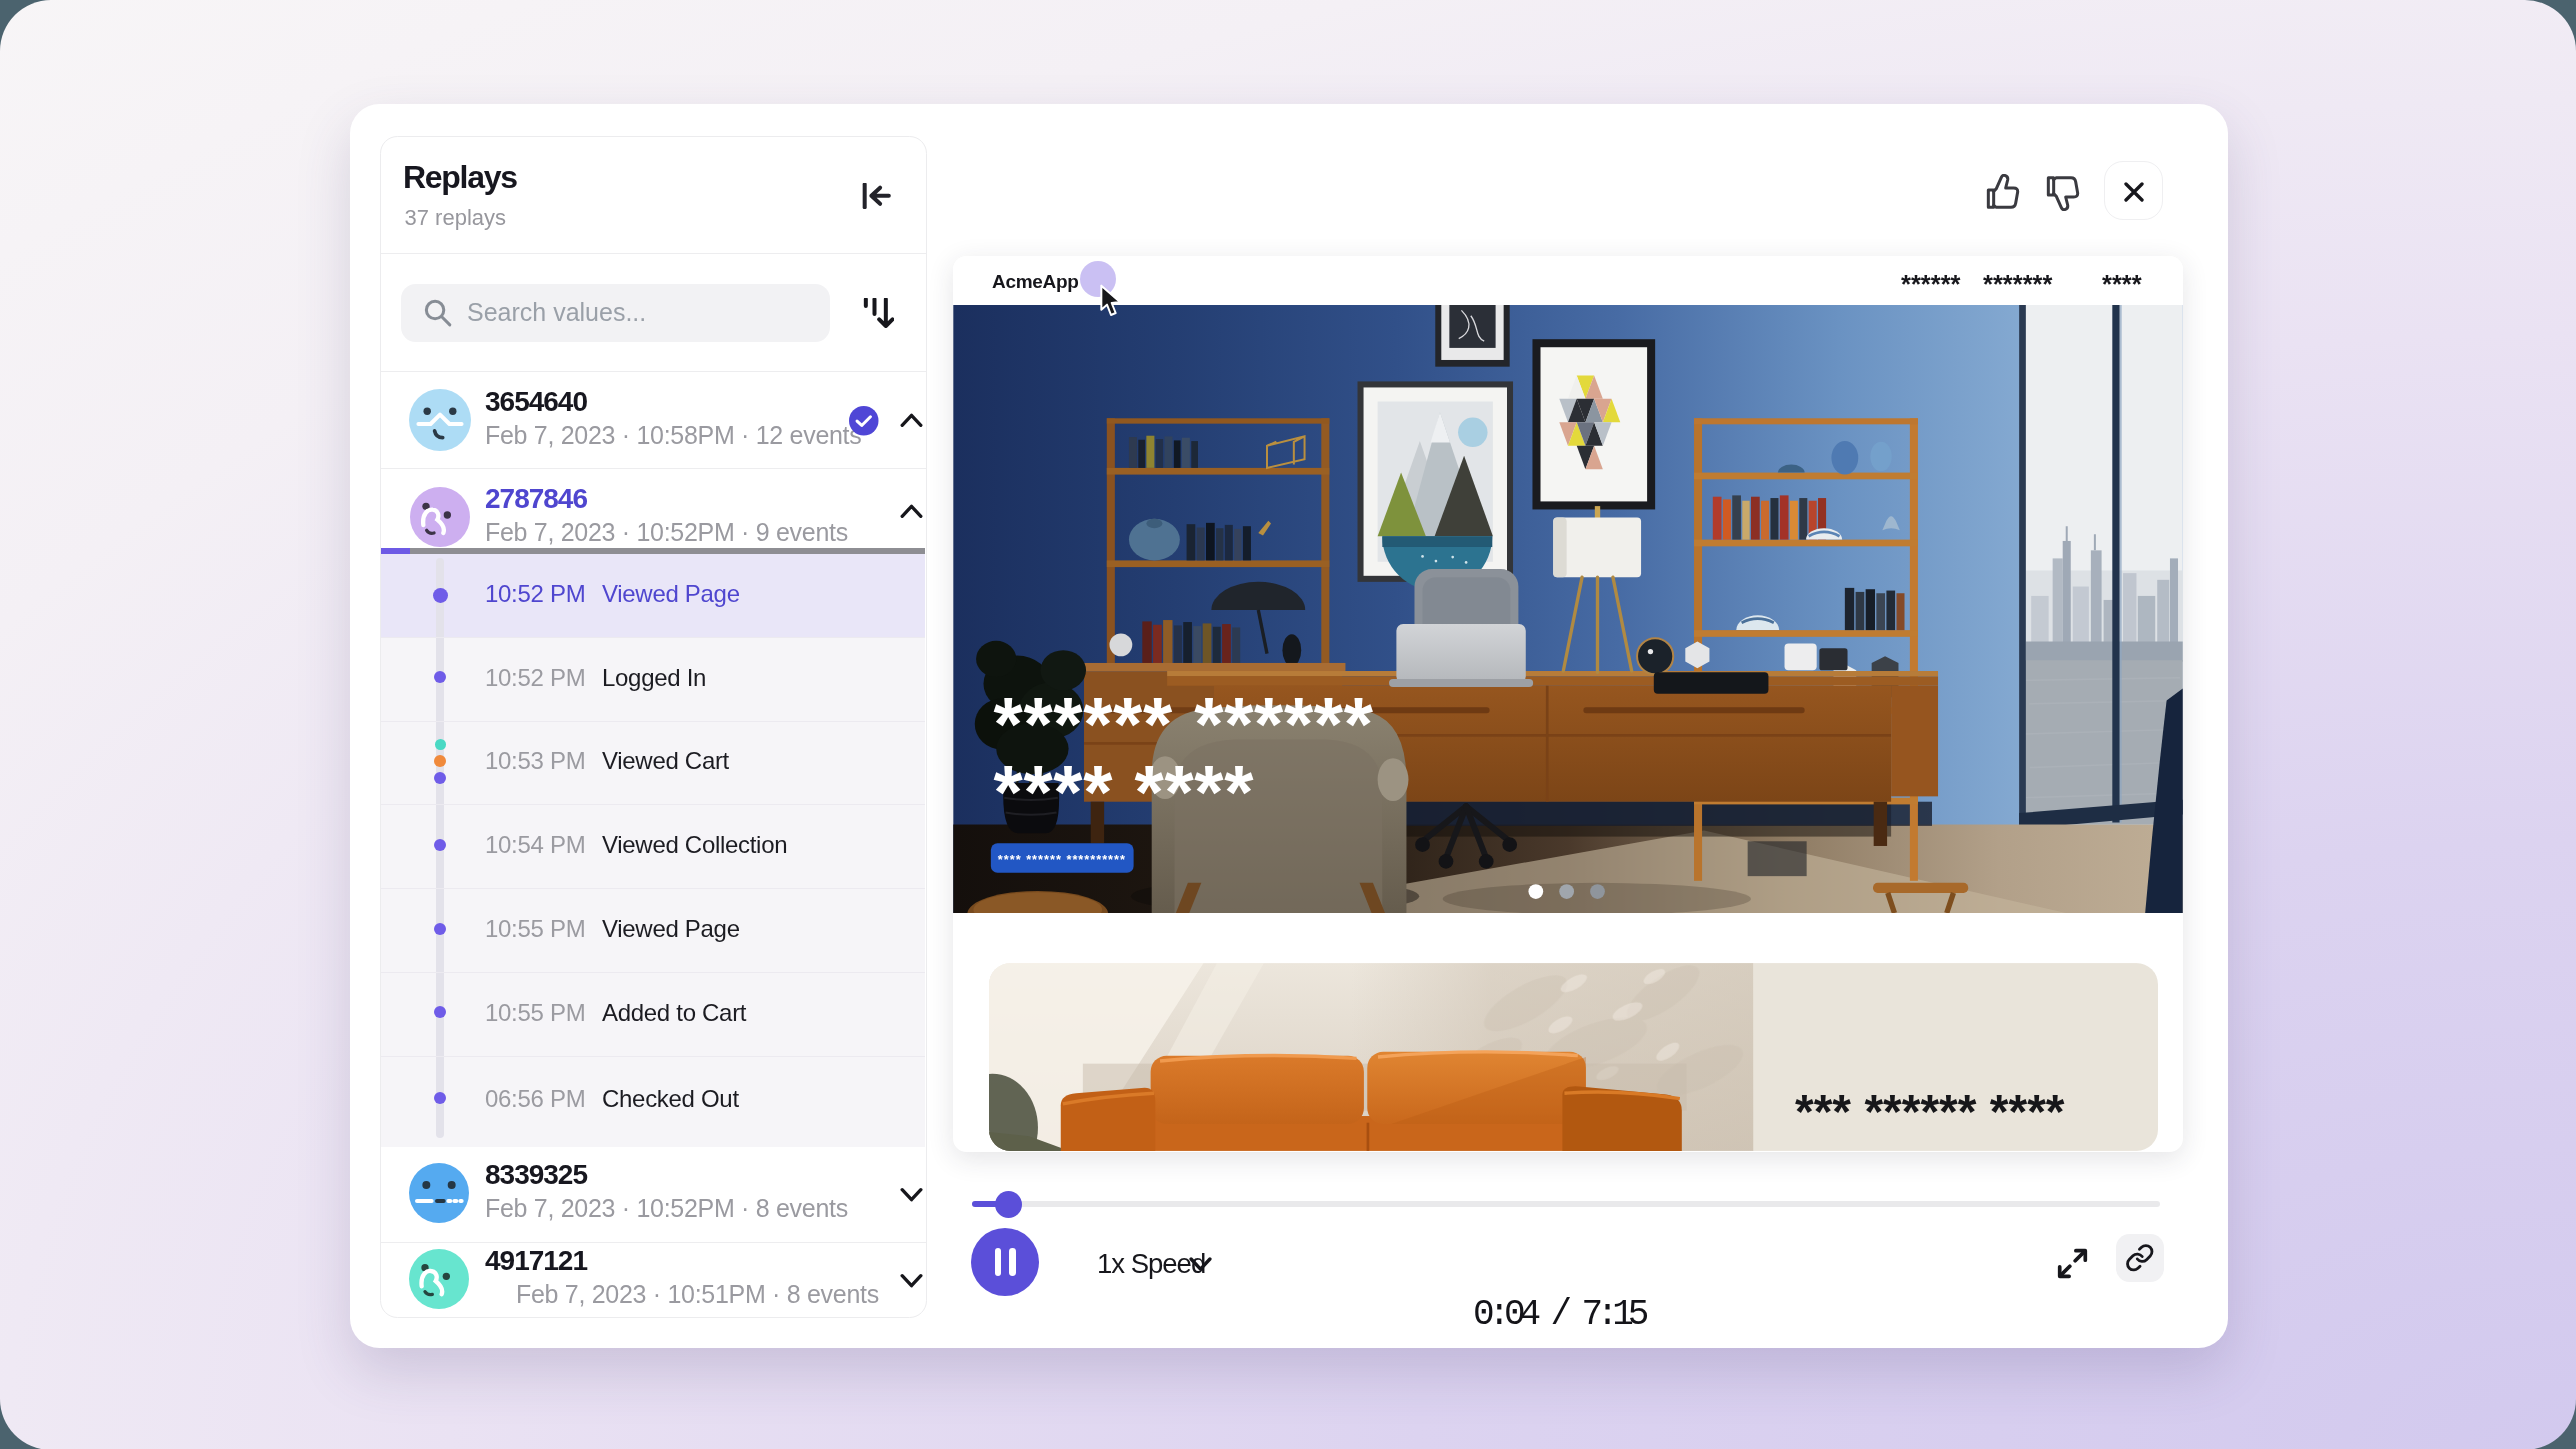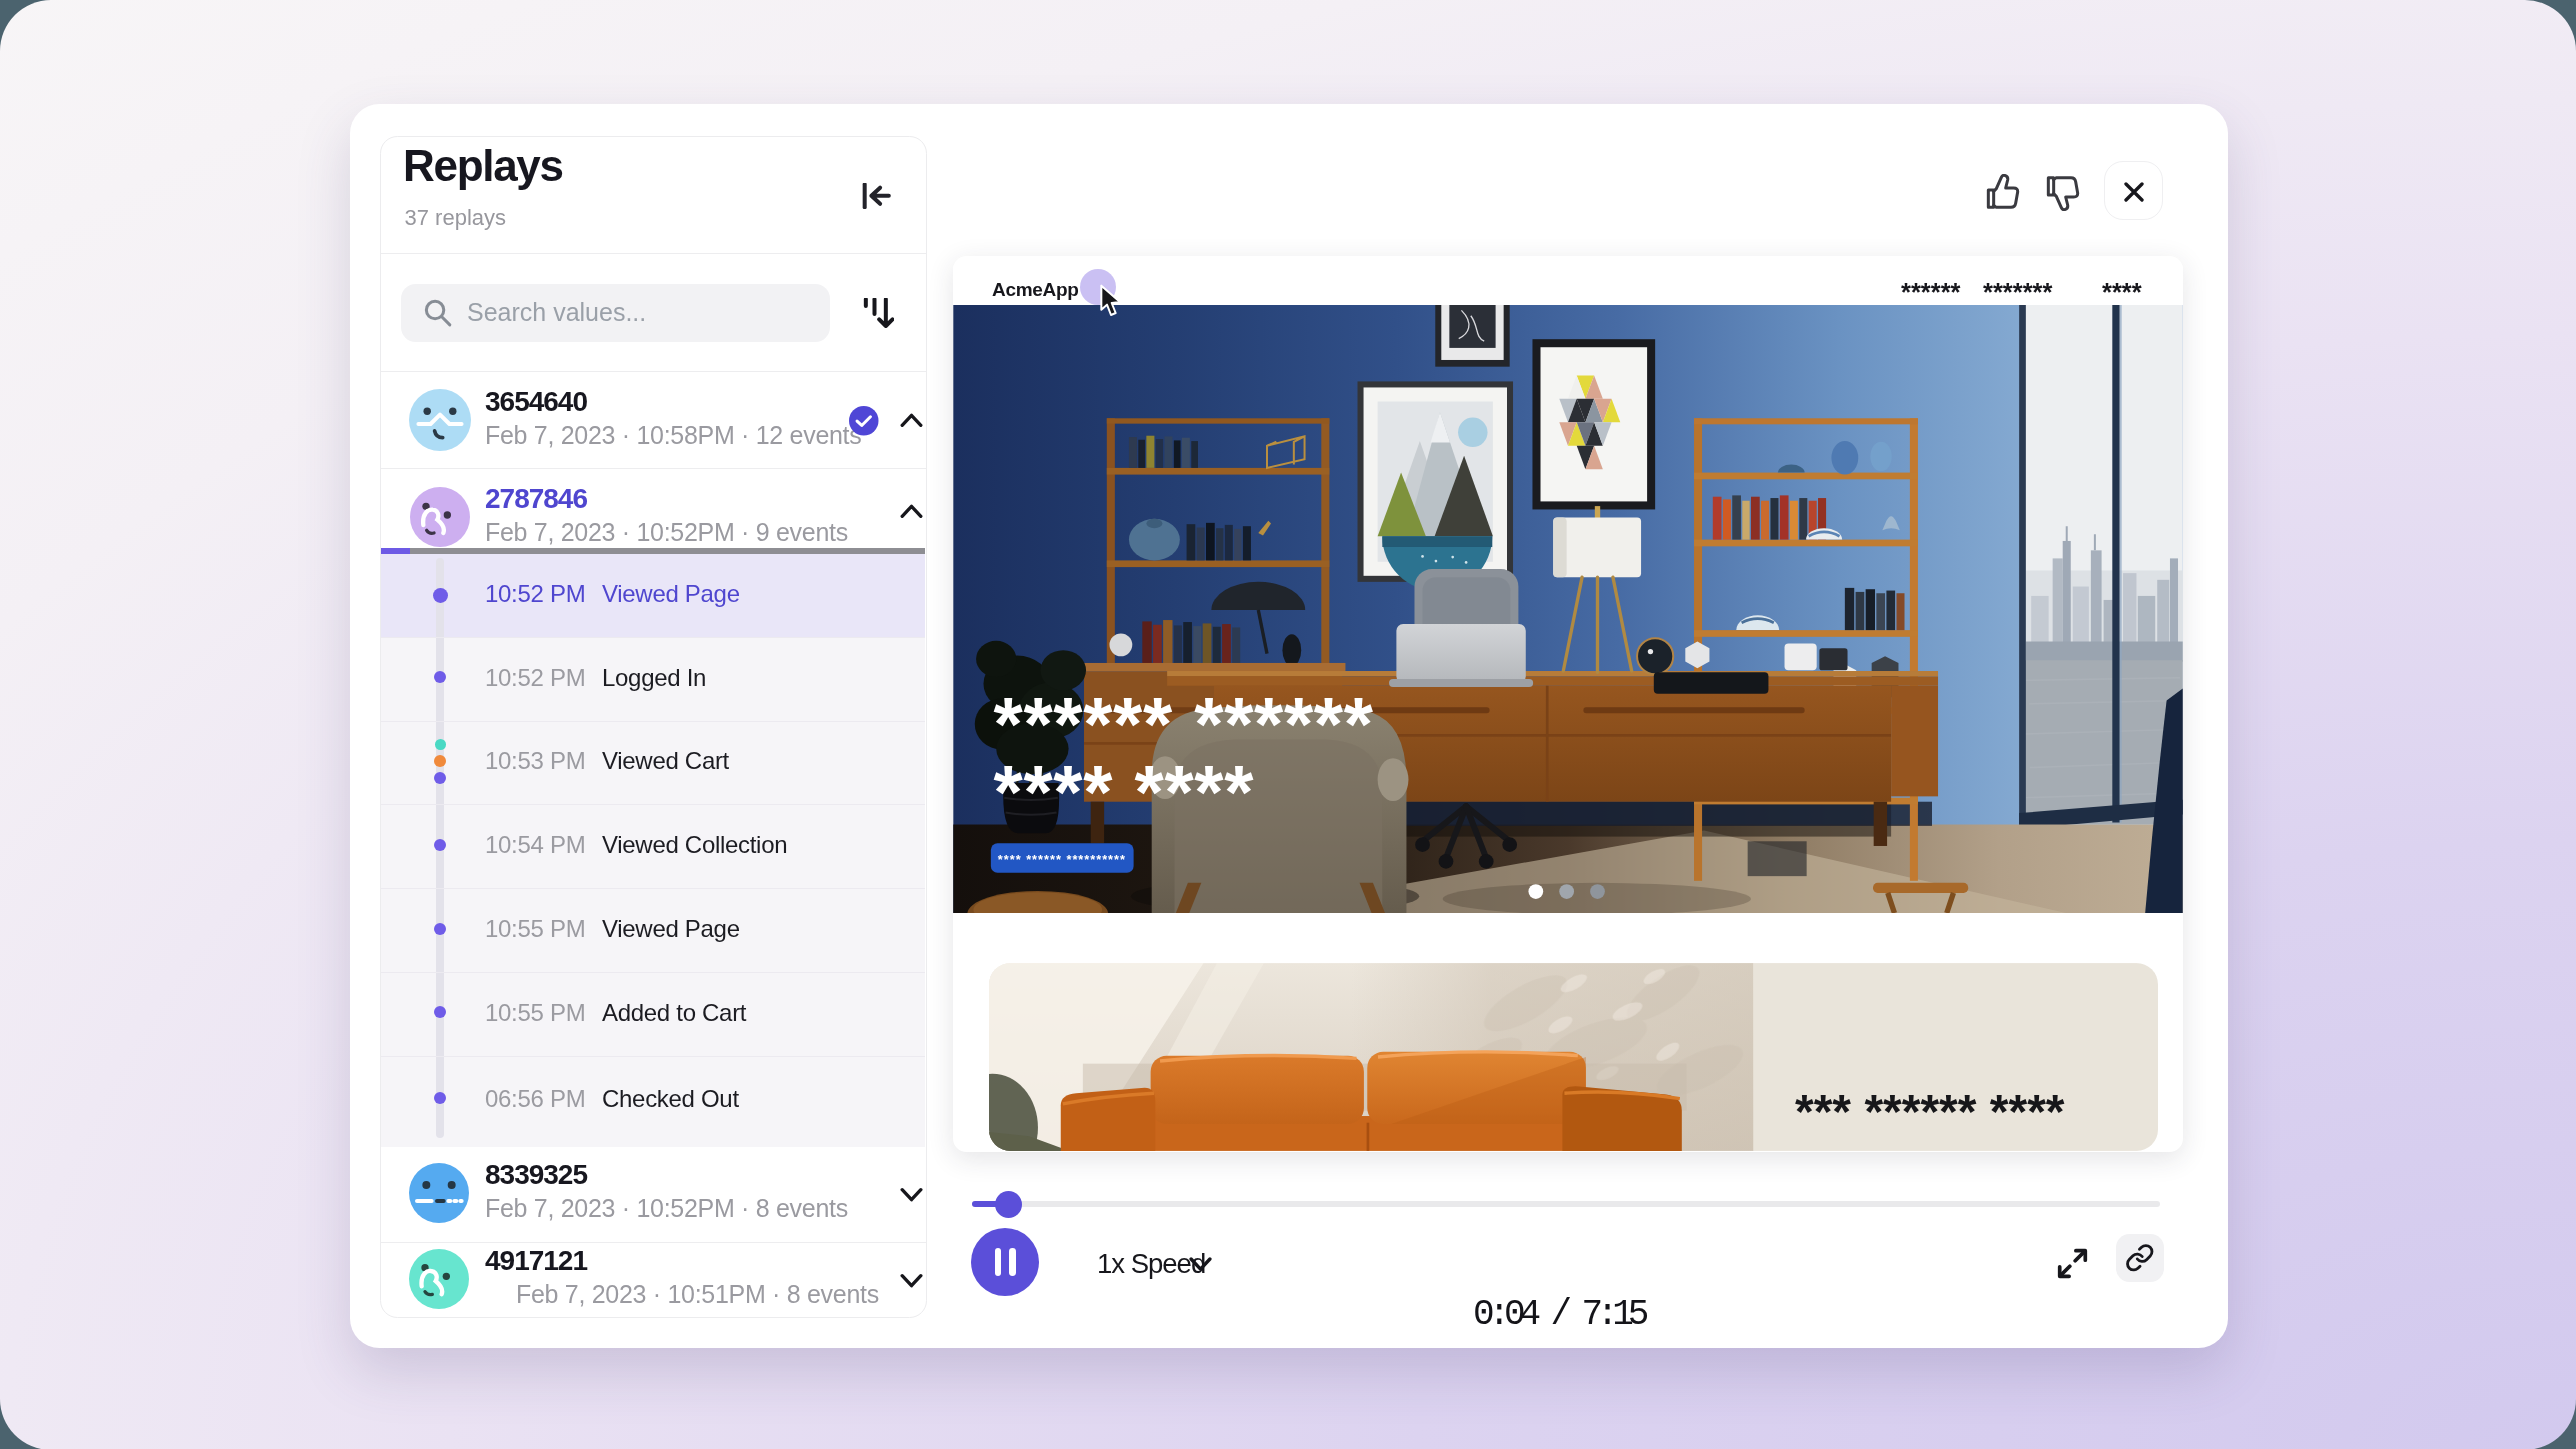--- a/index.html
+++ b/index.html
@@ -4,21 +4,21 @@
 <style>
   * { margin:0; padding:0; box-sizing:border-box; }
   html,body { width:2576px; height:1450px; overflow:hidden; background:#4b636e; font-family:"Liberation Sans", sans-serif; }
   .abs { position:absolute; }
   .bg { position:absolute; left:0; top:0; width:2576px; height:1450px; border-radius:51px;
         background:radial-gradient(150% 140% at 100% 100%, #d2c9ee 0%, #dcd3f0 30%, #eae2f3 55%, #f4f0f5 78%, #f8f6f7 100%); }
   .card { position:absolute; left:350px; top:104px; width:1878px; height:1244px; background:#fff; border-radius:29.5px;
           box-shadow:0 23.5px 54px rgba(70,60,110,0.18); }
   .panel { position:absolute; left:380px; top:136px; width:547px; height:1182px; border:1.3px solid #ececee; border-radius:17.4px; background:#fff; overflow:hidden; }
   
-  .sb-title { position:absolute; left:22px; top:4px; font-size:44px; font-weight:bold; letter-spacing:-1.3px; color:#17171f; }
+  .sb-title { position:absolute; left:22px; top:22px; font-size:32px; font-weight:bold; letter-spacing:-1.3px; color:#17171f; }
   .sb-sub { position:absolute; left:23.5px; top:68px; font-size:22px; color:#97979d; }
   .divider { position:absolute; left:0; height:1.3px; background:#ededef; width:547px; }
   .search { position:absolute; left:20px; top:147px; width:429px; height:58px; background:#f2f2f4; border-radius:14.8px; }
   .search-ph { position:absolute; left:86px; top:161px; font-size:25px; color:#9aa0a8; }
   .row-title { position:absolute; font-size:28px; font-weight:bold; letter-spacing:-1px; color:#17171f; }
   .row-sub { position:absolute; font-size:25px; letter-spacing:-0.3px; color:#9a9aa0; }
   .ev-area { position:absolute; left:0px; top:417px; width:544px; height:593px; background:#f6f5f8; }
   .ev-sel { position:absolute; left:0px; top:417px; width:544px; height:83px; background:#e9e6f8; }
   .ev-line { position:absolute; left:55px; top:421px; width:8px; height:580px; border-radius:4px; background:#e3e2ea; }
   .ev-div { position:absolute; left:0; width:544px; height:1.3px; background:#eceaf0; }
@@ -26,21 +26,21 @@
   .ev-time { position:absolute; left:104px; font-size:24px; letter-spacing:-0.3px; color:#9b9ba1; }
   .ev-name { position:absolute; left:221px; font-size:24px; letter-spacing:-0.3px; color:#1c1c22; }
   .sel-c { color:#4f46cf !important; }
   .scrub-g { position:absolute; left:0px; top:411px; width:544px; height:6px; background:#8e8e93; }
   .scrub-p { position:absolute; left:0px; top:411px; width:29px; height:6px; background:#6d5ae5; }
   
   .closebtn { position:absolute; left:2104px; top:161px; width:59px; height:59px; border:1.3px solid #efeff1; border-radius:19px; background:#fff; }
   
   .viewport { position:absolute; left:953px; top:256px; width:1230px; height:896px; background:#fff; border-radius:13.4px;
               box-shadow:0 6.7px 27px rgba(40,40,60,0.12); overflow:hidden; }
-  .vnav { position:absolute; left:0; top:8px; width:1230px; height:49px; background:#fff; }
+  .vnav { position:absolute; left:0; top:0; width:1230px; height:49px; background:#fff; }
   .vlogo { position:absolute; left:39px; top:14.8px; font-size:19px; font-weight:bold; letter-spacing:-0.3px; color:#17171c; }
   .vstar { position:absolute; top:14px; font-size:25.5px; font-weight:bold; color:#17171c; letter-spacing:0; }
   .navcircle { position:absolute; left:127px; top:5.4px; width:36px; height:36px; border-radius:50%; background:#c7bdf2; opacity:0.95; }
   .couch { position:absolute; left:36px; top:707px; width:1169px; height:188px; border-radius:21.5px; overflow:hidden; }
   .couch-txt { position:absolute; left:806px; top:121px; font-size:48px; font-weight:bold; color:#17171a; letter-spacing:0px; }
   
   .track { position:absolute; left:972px; top:1201px; width:1188px; height:6px; border-radius:3.4px; background:#e9e9eb; }
   .trackfill { position:absolute; left:972px; top:1201px; width:29.5px; height:6px; border-radius:3.4px; background:#5b4fd9; }
   .knob { position:absolute; left:995px; top:1191px; width:27px; height:27px; border-radius:50%; background:#5b4fd9; }
   .pausebtn { position:absolute; left:971px; top:1228px; width:68px; height:68px; border-radius:50%; background:#5b4fd9; }

